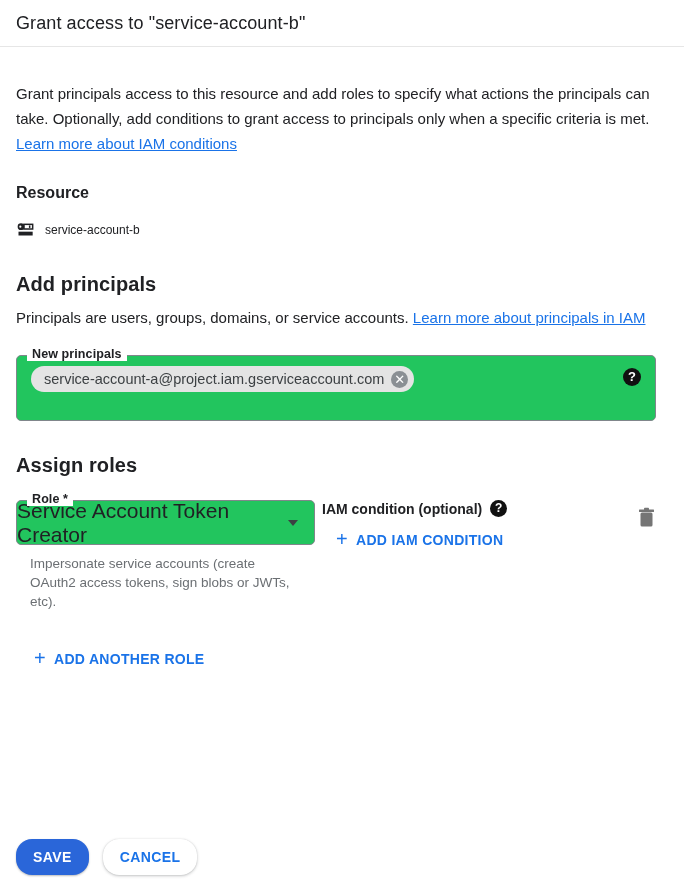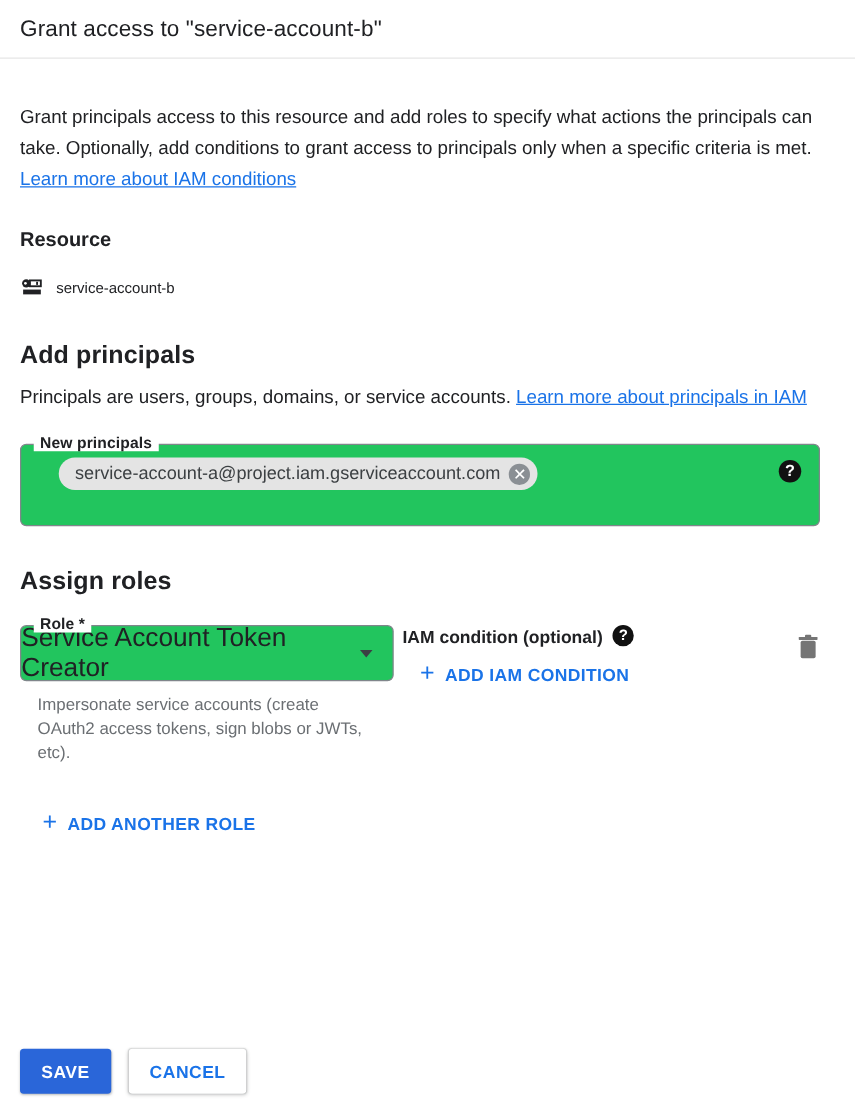--- a/index.html
+++ b/index.html
@@ -29,21 +29,21 @@
   .section-p { margin-top: 9px; font-size: 15px; line-height: 25px; max-width: 650px; }
 
   
   .outlined { position: relative; border: 1px solid #80868b; border-radius: 5px; background: #22c55e; }
   .flabel {
     position: absolute; top: -9px; left: 10px; background: #fff; padding: 0 5px;
     font-size: 12.5px; font-weight: 700; color: #202124; letter-spacing: .1px; white-space: nowrap;
   }
   .principals-field { margin-top: 25px; width: 640px; height: 66px; }
   .chip {
-    position: absolute; top: 10px; left: 30px;
+    position: absolute; top: 10px; left: 14px;
     display: inline-flex; align-items: center; gap: 7px;
     background: #e4e4e4; border-radius: 13px; height: 26px; padding: 0 6px 0 13px;
     font-size: 14.5px; color: #3c4043;
   }
   .chip-x {
     width: 17px; height: 17px; border-radius: 50%; background: #8a8f94; color: #fff;
     font-size: 13px; line-height: 17px; text-align: center; cursor: pointer;
     font-weight: 700; user-select: none;
   }
   .help-dot {
@@ -73,21 +73,21 @@
   .add-cond-btn { margin: 13px 0 0 14px; }
 
   .trash-btn { background: none; border: none; cursor: pointer; padding: 0; margin: 7px 12px 0 0; }
   .trash-btn svg { display: block; }
 
   .add-role-btn { margin: 38px 0 0 18px; }
 
   .actions { position: absolute; left: 16px; bottom: 16px; display: flex; gap: 14px; }
   .btn {
     font-family: inherit; font-size: 14px; font-weight: 700; letter-spacing: .4px;
-    border-radius: 3px; border: none; cursor: pointer; height: 36px; padding: 0 17px;
+    border-radius: 16px; border: none; cursor: pointer; height: 36px; padding: 0 17px;
   }
   .btn-primary { background: #2a66d9; color: #fff; box-shadow: 0 1px 2px rgba(60,64,67,.35); }
   .btn-secondary { background: #fff; color: #1a73e8; box-shadow: 0 1px 3px rgba(60,64,67,.3), 0 0 1px rgba(60,64,67,.2); }
 </style>
 </head>
 <body>
 
 <div class="dlg-header">
   <div class="dlg-title">Grant access to "service-account-b"</div>
 </div>

